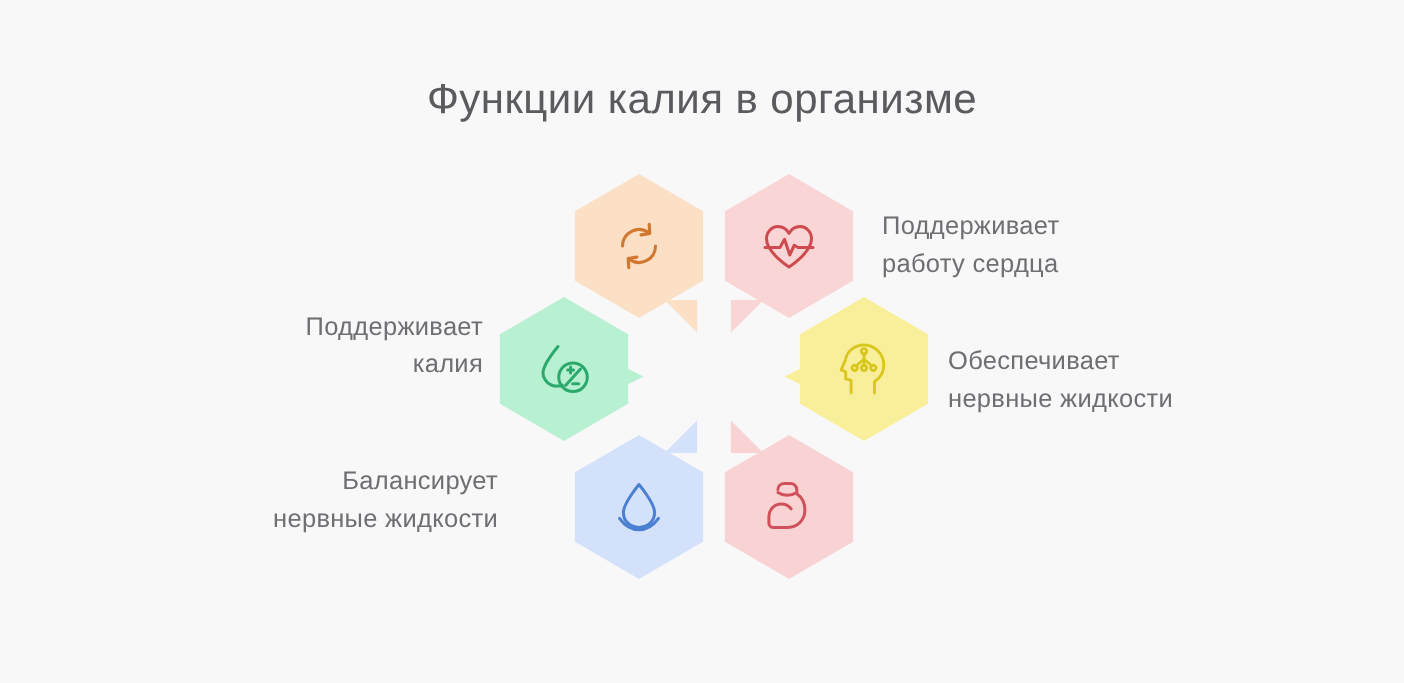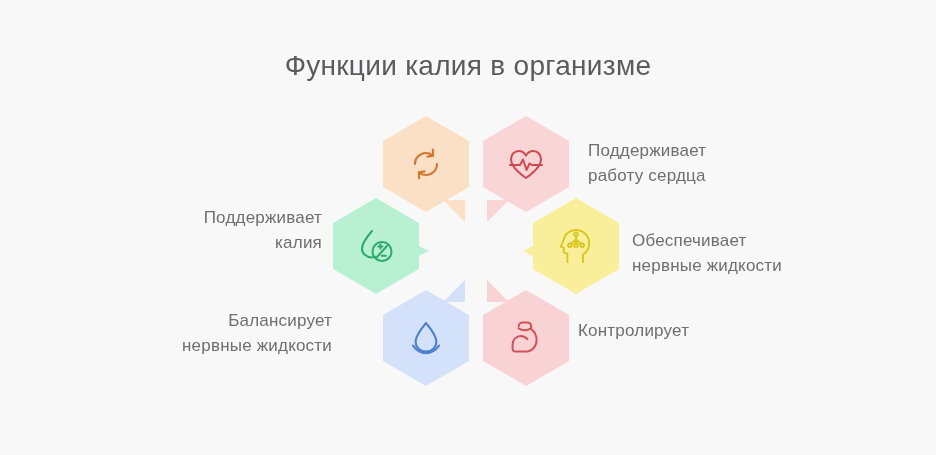--- a/index.html
+++ b/index.html
@@ -186,16 +186,15 @@
     <div class="tail tail-tl" style="background:#f9d3d3;"></div>
     <div class="hex-icon">
       <svg width="40" height="38" viewBox="0 0 40 38" fill="none" stroke="#cf5159" stroke-width="2" stroke-linecap="round" stroke-linejoin="round">
         <path d="M12.6 7.4 C12.6 5 14.6 3.4 17 3.4 L21 3.4 C23.4 3.4 25.2 5.2 25.2 7.4 L25.2 10.2 C28.4 12.4 30.6 16.4 30.6 21 C30.6 27.4 26 32.6 19.2 32.6 L9.4 32.6 C7.8 32.6 6.6 31.4 6.6 29.8 L6.6 25.4 C6.6 20.6 10.4 17 14.8 17 C17.4 17 19.8 18.2 21.4 20.2"></path>
         <path d="M12.6 9.4 C14.4 10.6 16.4 11.2 18.6 11.2 C20.8 11.2 23 10.6 25.2 9.4"></path>
       </svg>
     </div>
   </div>
 
   <div class="label left-al" style="left:578px; top:318px;">
-    <div>Контролирует</div>
   </div>
 
 </div>
 
 </body></html>

